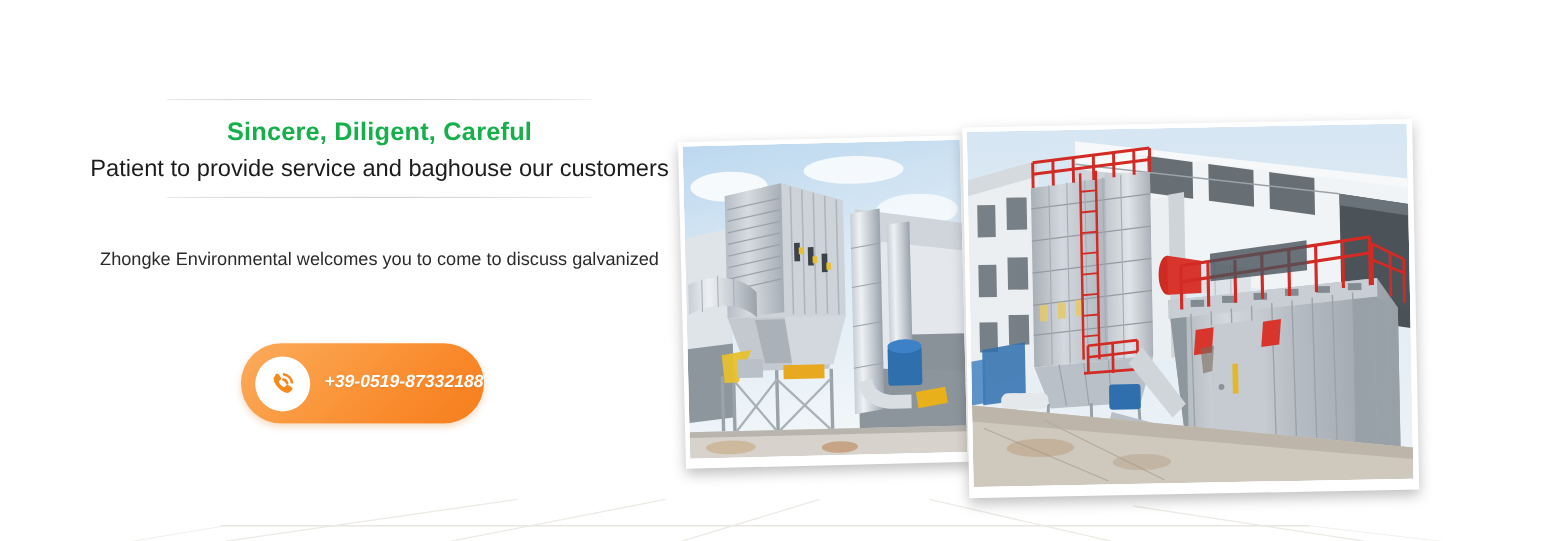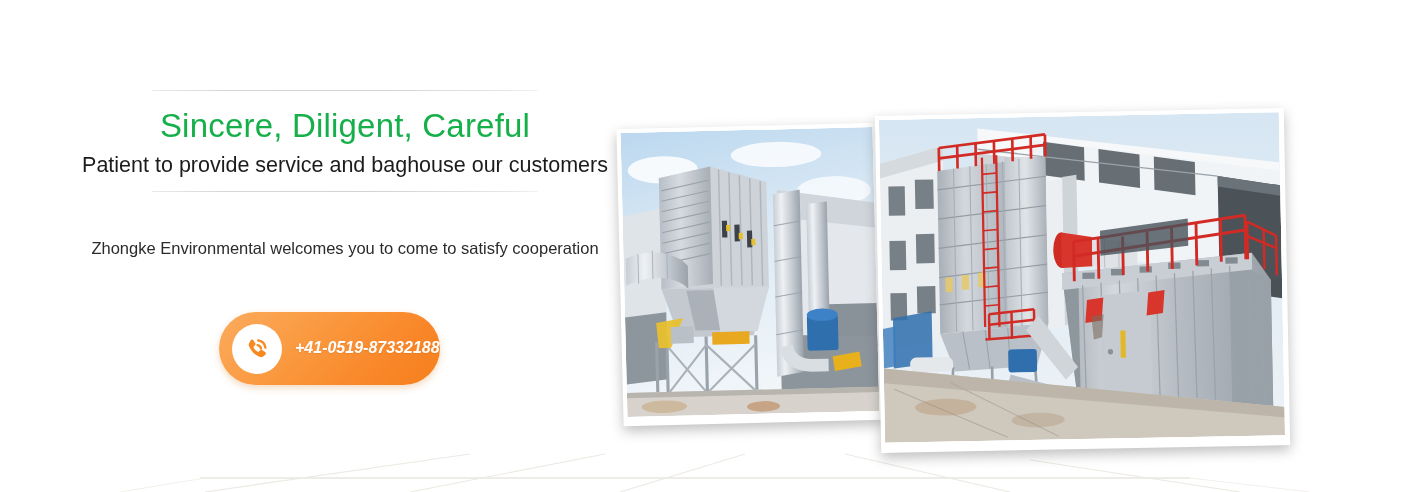--- a/index.html
+++ b/index.html
@@ -38,22 +38,22 @@
   }
   .rule {
     height: 1px;
     background: linear-gradient(to right, #e9e9e9 0%, #d8d8d8 18%, #d2d2d2 55%, #e4e4e4 90%, #f2f2f2 100%);
     margin-left: 92px;
     width: 386px;
   }
   .rule-top { margin-bottom: 0; }
   .headline {
     color: #16b04a;
-    font-size: 33px;
-    font-weight: normal;
+    font-size: 23px;
+    font-weight: bold;
     letter-spacing: 0.2px;
     text-align: center;
     margin: 15px 0 6px 0;
     line-height: 1.2;
     white-space: nowrap;
   }
   .subhead {
     color: #1c1c1c;
     font-size: 21.5px;
     font-weight: normal;
@@ -176,35 +176,35 @@
   <div class="text-col">
 
     <div class="rule rule-top"></div>
 
     <div class="headline">Sincere, Diligent, Careful</div>
 
     <div class="subhead">Patient to provide service and baghouse our customers</div>
 
     <div class="rule rule-bottom"></div>
 
-    <div class="welcome">Zhongke Environmental welcomes you to come to satisfy cooperation</div>
+    <div class="welcome">Zhongke Environmental welcomes you to come to discuss galvanized</div>
   </div>
 
   <div class="phone-pill">
     <div class="phone-circle">
       <svg width="32" height="32" viewBox="0 0 32 32" aria-hidden="true">
         <g fill="none" stroke="#f7891f" stroke-width="2.4" stroke-linecap="round">
           <path d="M17.2 7.4a8.6 8.6 0 0 1 7.2 7.2"></path>
           <path d="M16.6 12.1a4.3 4.3 0 0 1 3.4 3.4"></path>
         </g>
         <path d="M9.6 7.2c1.0-1.0 2.0-0.9 2.7 0.1l1.9 2.7c0.6 0.9 0.4 1.8-0.4 2.5l-1.0 0.9c-0.3 0.3-0.4 0.6-0.2 1.0 0.8 1.8 2.5 3.5 4.4 4.4 0.4 0.2 0.8 0.1 1.0-0.2l0.9-1.0c0.7-0.8 1.6-1.0 2.5-0.4l2.7 1.9c1.0 0.7 1.1 1.7 0.1 2.7l-1.2 1.2c-1.2 1.2-2.9 1.5-4.6 0.8-4.3-1.7-8.6-6.0-10.3-10.3-0.7-1.7-0.4-3.4 0.8-4.6z" fill="#f7891f"></path>
       </svg>
     </div>
     <div class="phone-numbers">
-      <span>+41-0519-87332188</span>
+      <span>+39-0519-87332188</span>
     </div>
   </div>
 
   <div class="photo photo-left">
     <span class="sr">Industrial baghouse dust collector with galvanized ducting beside a grey factory building</span>
     <div class="photo-inner">
       <svg viewBox="0 0 244 271" width="100%" height="100%" preserveAspectRatio="none" aria-hidden="true">
         <defs>
           <linearGradient id="skyL" x1="0" y1="0" x2="0.2" y2="1">
             <stop offset="0%" stop-color="#bcd8ef"></stop>

